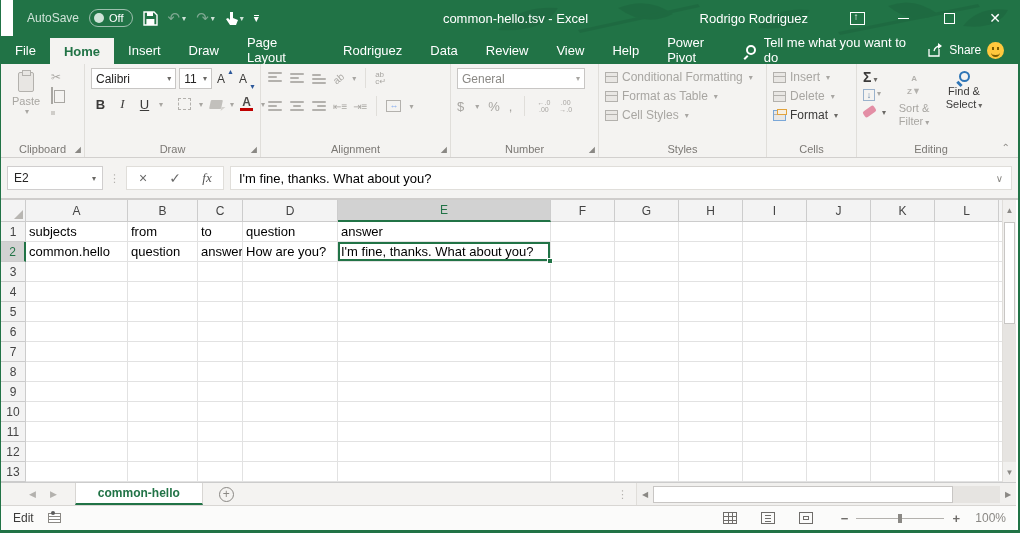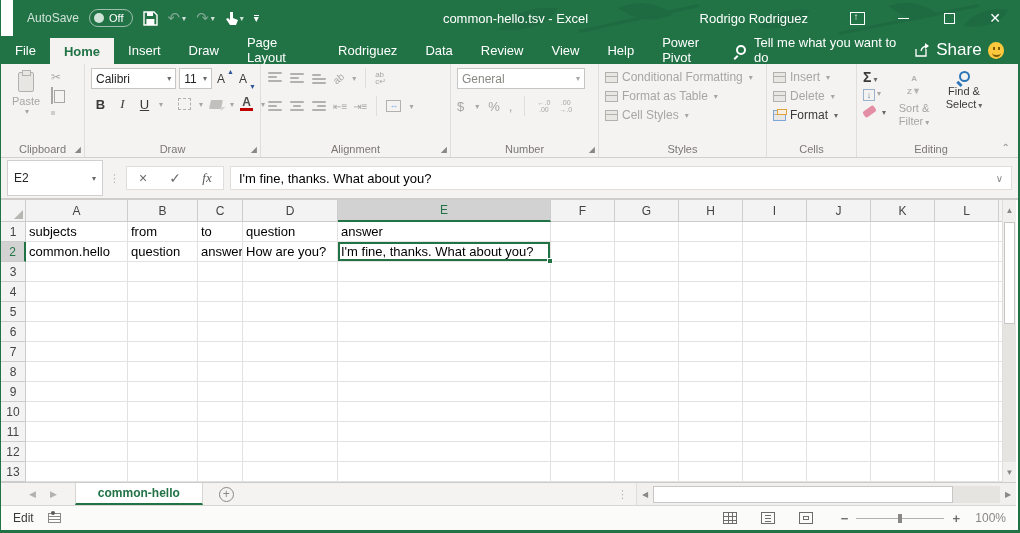--- a/index.html
+++ b/index.html
@@ -31,21 +31,21 @@
 
   
   .tabrow { position:absolute; top:36px; left:0; right:0; height:28px; background:#217346;
             display:flex; align-items:stretch; color:#fff; }
   .tab { padding:0 14px; display:flex; align-items:center; font-size:13px; cursor:default; }
   .tab.active { background:#f4f3f1; color:#217346; font-weight:bold; margin-top:2px; }
   .tabrow-right { margin-left:auto; display:flex; align-items:center; gap:6px; padding-right:14px; }
   .tellme { display:flex; align-items:center; gap:8px; font-size:13px; }
   .mag-w { width:10px; height:10px; border:2px solid #fff; border-radius:50%; position:relative; }
   .mag-w::after { content:""; position:absolute; width:2px; height:5px; background:#fff; left:-3px; top:8px; transform:rotate(45deg); }
-  .share { display:flex; align-items:center; gap:6px; font-size:17px; }
+  .share { display:flex; align-items:center; gap:6px; font-size:12px; }
   .smiley { width:17px; height:17px; border-radius:50%; background:#ffc83d; position:relative; }
   .smiley::before { content:""; position:absolute; width:2px; height:3px; background:#7a5b00; left:5px; top:5px;
                     box-shadow:5px 0 0 #7a5b00; }
   .smiley::after { content:""; position:absolute; left:4px; top:9px; width:9px; height:4px;
                    border-bottom:2px solid #7a5b00; border-radius:0 0 8px 8px; }
 
   
   .ribbon { position:absolute; top:64px; left:0; right:0; height:94px; background:#f4f3f1;
             border-bottom:1px solid #d2d0ce; display:flex; }
   .rgroup { position:relative; border-right:1px solid #e0deda; padding:4px 4px 18px 6px; }
@@ -125,21 +125,21 @@
   .eraser-ico { width:13px; height:7px; background:#e38ea5; border-radius:2px; transform:rotate(-35deg); }
   .tallbtn { width:44px; text-align:center; font-size:11px; line-height:13px; padding-top:1px; }
   .az-ico { font-size:8px; font-weight:bold; color:#b3b1ad; line-height:8px; }
   .funnel { color:#b3b1ad; font-size:9px; }
   .find-ico { width:11px; height:11px; border:2.5px solid #2e75b6; border-radius:50%; position:relative; margin:2px auto 3px; }
   .find-ico::after { content:""; position:absolute; width:2.5px; height:6px; background:#2e75b6; transform:rotate(-45deg); left:-3px; top:8px; }
 
   
   .fbar { position:absolute; top:158px; left:0; right:0; height:42px; background:#f4f3f1;
           border-bottom:2px solid #cfcdcb; display:flex; align-items:center; padding:0 6px; gap:6px; }
-  .namebox { width:96px; height:36px; background:#fff; border:1px solid #d0cece; display:flex; align-items:center;
+  .namebox { width:96px; height:24px; background:#fff; border:1px solid #d0cece; display:flex; align-items:center;
              padding:0 6px; font-size:12px; color:#252423; justify-content:space-between; }
   .fdots { color:#b3b1ad; font-size:11px; letter-spacing:0; }
   .fbtns { height:24px; background:#fff; border:1px solid #e0deda; display:flex; align-items:center; gap:0; }
   .fb { width:32px; text-align:center; font-size:14px; color:#696969; }
   .fx { font-family:"Liberation Serif",serif; font-style:italic; font-size:13px; color:#555; }
   .finput { flex:1; height:24px; background:#fff; border:1px solid #e0deda; display:flex; align-items:center;
             padding:0 8px; font-size:13px; color:#000; justify-content:space-between; }
   .fchev { color:#8a8884; font-size:10px; }
 
   

